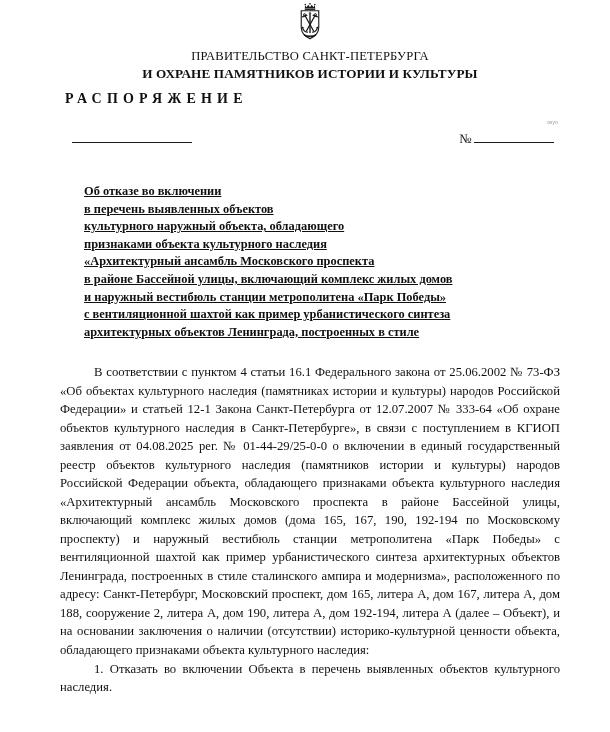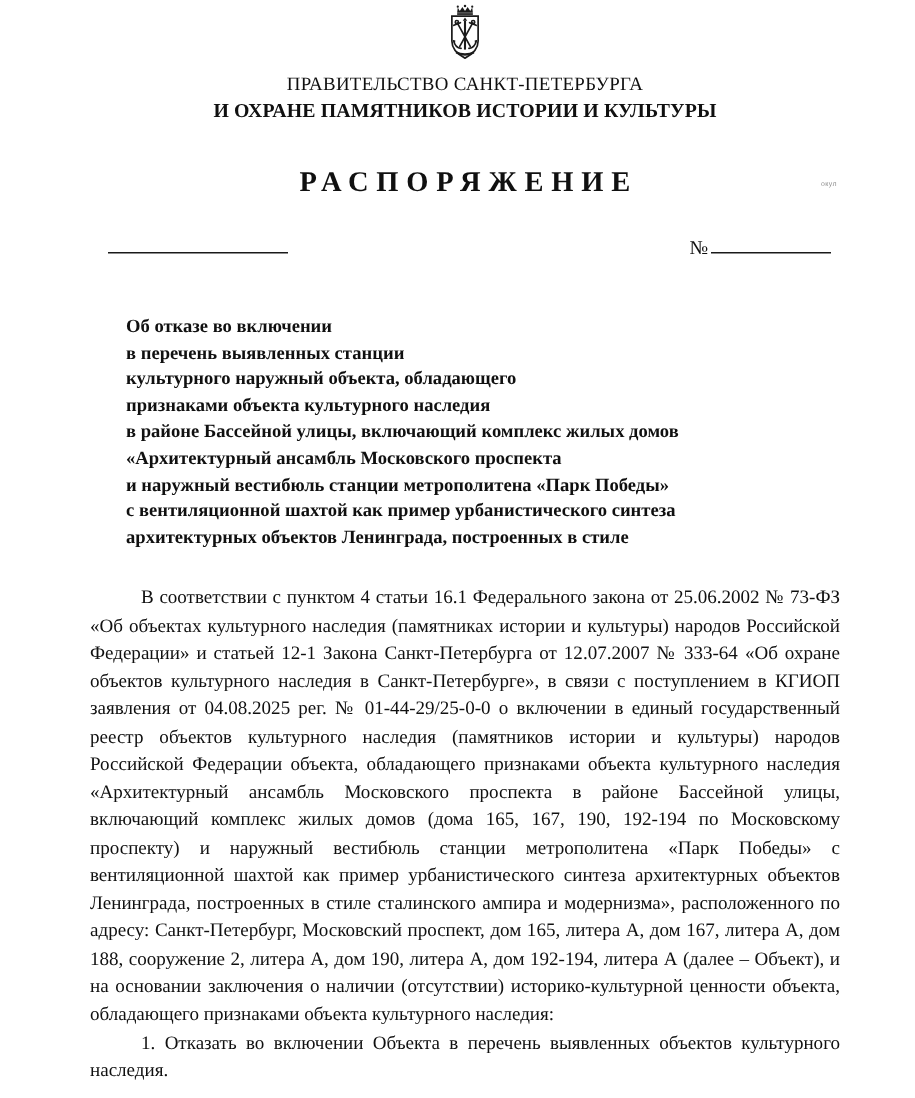--- a/index.html
+++ b/index.html
@@ -49,25 +49,24 @@
     margin-top: 2px;
   }
   .hdr-committee {
     font-weight: bold;
     font-size: 13.2px;
     letter-spacing: 0.1px;
     margin-top: 2px;
   }
   .hdr-committee .l2 { display: block; }
   .doc-type {
-    text-align: center;
     font-weight: bold;
-    font-size: 19px;
+    font-size: 14px;
     letter-spacing: 5.2px;
-    margin-top: 28px;
+    margin-top: 8px;
     margin-left: 5px;
   }
   .stamp-note {
     position: absolute;
     right: 52px;
     top: 120px;
     font-size: 4.6px;
     color: #8d8d8d;
     letter-spacing: 0.3px;
     font-family: "Liberation Sans", sans-serif;
@@ -101,21 +100,21 @@
   }
 
   
   .subject {
     margin-top: 24px;
     margin-left: 24px;
     font-weight: bold;
     font-size: 12.4px;
     line-height: 1.42;
   }
-  .subject div { white-space: nowrap; }
+  .subject div { white-space: nowrap; text-decoration: underline; }
 
   
   .body {
     margin-top: 22px;
     font-size: 12.7px;
     line-height: 1.455;
     text-align: justify;
     text-justify: inter-word;
     hyphens: none;
   }
@@ -178,25 +177,25 @@
   <div class="stamp-note">окул</div>
 
   <div class="rule-row">
     <div class="rule-date"></div>
     <div class="rule-no-label">№</div>
     <div class="rule-no"></div>
   </div>
 
   <div class="subject">
     <div>Об отказе во включении</div>
-    <div>в перечень выявленных станции</div>
+    <div>в перечень выявленных объектов</div>
     <div>культурного наружный объекта, обладающего</div>
     <div>признаками объекта культурного наследия</div>
+    <div>«Архитектурный ансамбль Московского проспекта</div>
     <div>в районе Бассейной улицы, включающий комплекс жилых домов</div>
-    <div>«Архитектурный ансамбль Московского проспекта</div>
     <div>и наружный вестибюль станции метрополитена «Парк Победы»</div>
     <div>с вентиляционной шахтой как пример урбанистического синтеза</div>
     <div>архитектурных объектов Ленинграда, построенных в стиле</div>
   </div>
 
   <div class="body">
     <p>В соответствии с пунктом 4 статьи 16.1 Федерального закона от 25.06.2002 № 73-ФЗ «Об объектах культурного наследия (памятниках истории и культуры) народов Российской Федерации» и статьей 12-1 Закона Санкт-Петербурга от 12.07.2007 № 333-64 «Об охране объектов культурного наследия в Санкт-Петербурге», в связи с поступлением в КГИОП заявления от 04.08.2025 рег. № 01-44-29/25-0-0 о включении в единый государственный реестр объектов культурного наследия (памятников истории и культуры) народов Российской Федерации объекта, обладающего признаками объекта культурного наследия «Архитектурный ансамбль Московского проспекта в районе Бассейной улицы, включающий комплекс жилых домов (дома 165, 167, 190, 192-194 по Московскому проспекту) и наружный вестибюль станции метрополитена «Парк Победы» с вентиляционной шахтой как пример урбанистического синтеза архитектурных объектов Ленинграда, построенных в стиле сталинского ампира и модернизма», расположенного по адресу:  Санкт-Петербург, Московский проспект, дом 165, литера А, дом 167, литера А, дом 188, сооружение 2, литера А, дом 190, литера А, дом 192-194, литера А (далее – Объект), и на основании заключения о наличии (отсутствии) историко-культурной ценности объекта, обладающего признаками объекта культурного наследия:</p>
     <p>1. Отказать во включении Объекта в перечень выявленных объектов культурного наследия.</p>
 
   </div>

